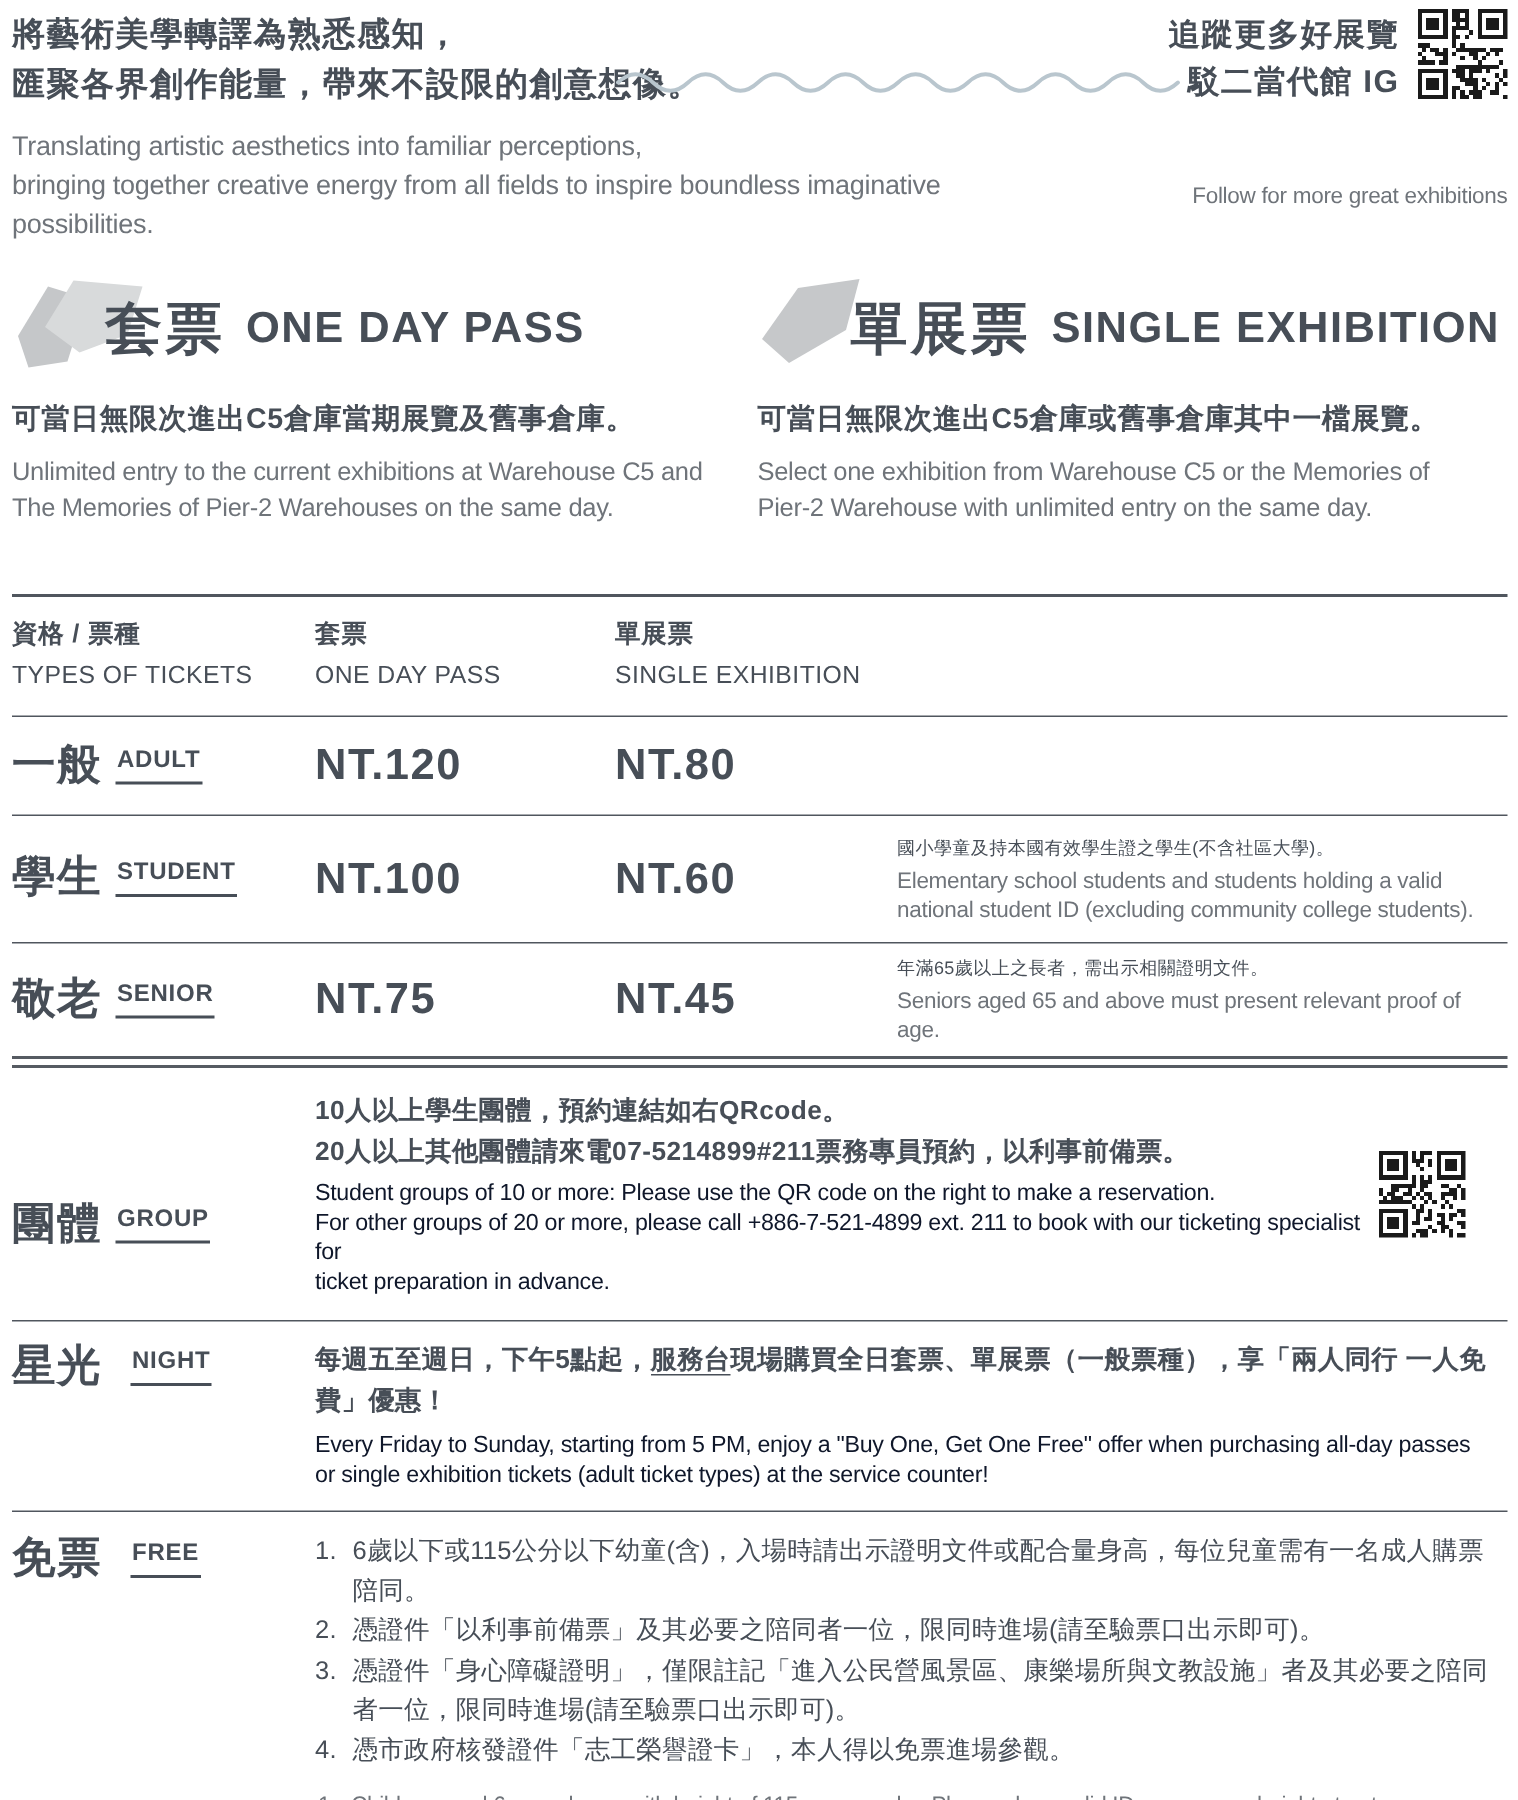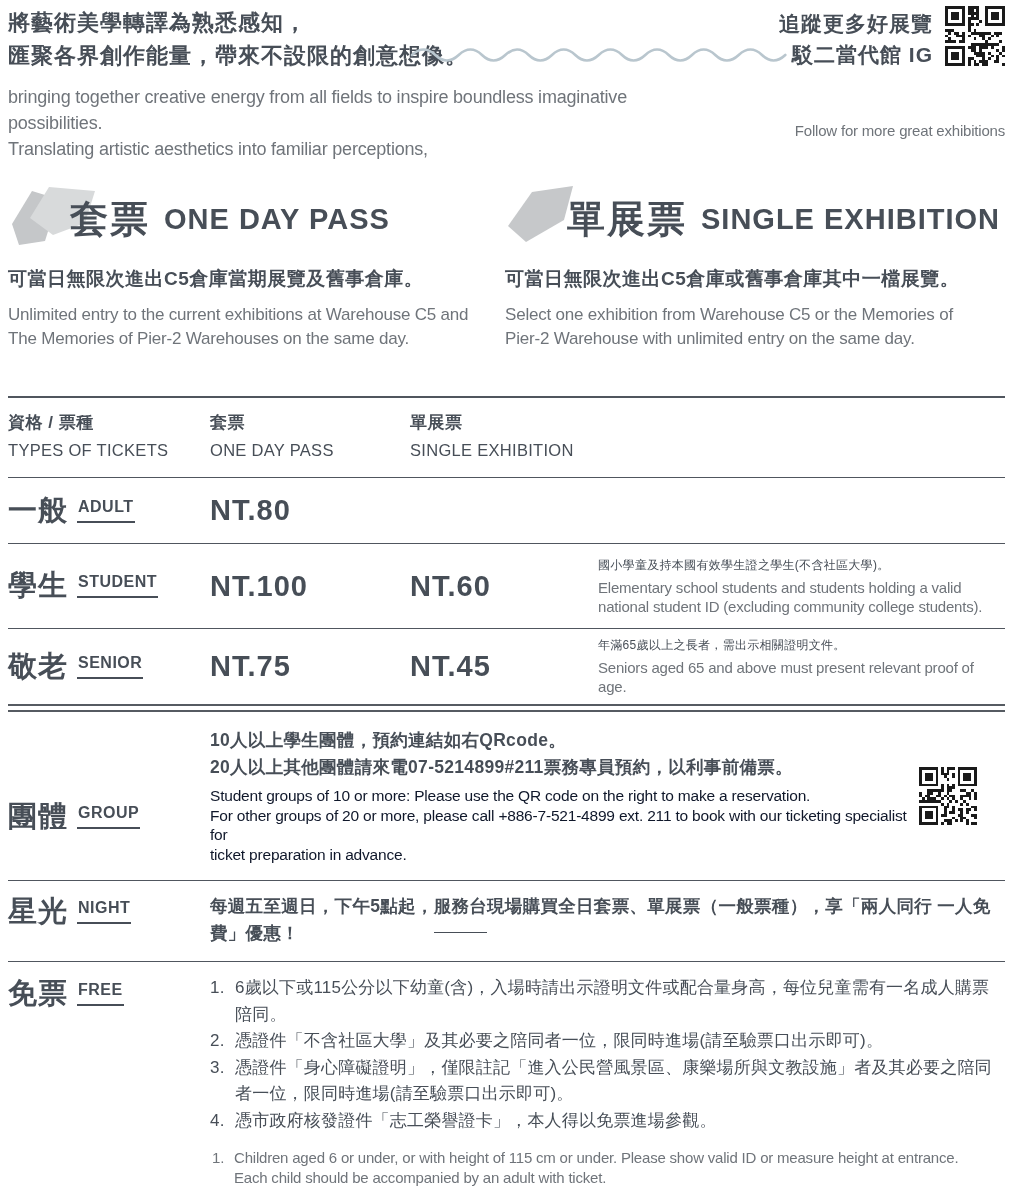--- a/index.html
+++ b/index.html
@@ -57,42 +57,42 @@
   
   .info-row { display: grid; grid-template-columns: 202px 1fr auto; }
   .row-group { padding: 15px 0 16px; }
   .row-group .label { align-self: center; margin-top: 42px; }
   .zh-line { font-size: 17.5px; font-weight: 600; line-height: 27px; letter-spacing: 0.3px; }
   .en-line { font-size: 15.5px; line-height: 19.5px; color: #0f172a; letter-spacing: -0.2px; }
   .group-en { margin-top: 5px; }
   .group-qr { align-self: center; margin-right: 28px; }
   .row-night { padding: 12px 0 14px; }
   .night-en { margin-top: 7px; max-width: 782px; }
-  .u-inline { border-bottom: 1.5px solid #474e57; padding-bottom: 16px; }
+  .u-inline { border-bottom: 1.5px solid #474e57; padding-bottom: 0; }
   .row-free { padding: 13px 0 18px; }
-  .row-free .label, .row-night .label { align-self: start; margin-top: 3px; }
+  .row-free .label, .row-night .label { align-self: start; margin-top: 3px; gap: 10px; }
   ol.zh-list { list-style: none; counter-reset: li; }
   ol.zh-list > li { counter-increment: li; position: relative; padding-left: 25px; font-size: 17px; line-height: 26.5px; font-weight: 500; letter-spacing: 0.2px; }
   ol.zh-list > li::before { content: counter(li) "."; position: absolute; left: 0; }
   ol.en-list { list-style: none; counter-reset: li; margin-top: 14px; }
   ol.en-list > li { counter-increment: li; position: relative; padding-left: 24px; font-size: 15px; line-height: 19.5px; color: #6f747a; letter-spacing: -0.2px; margin-bottom: 4px; max-width: 760px; }
   ol.en-list > li::before { content: counter(li) "."; position: absolute; left: 2px; }
 </style>
 </head>
 <body>
 
 <div class="page">
 
   <div class="intro-row">
     <div class="intro-left">
       <div class="intro-zh">將藝術美學轉譯為熟悉感知，</div>
       <div class="intro-zh">匯聚各界創作能量，帶來不設限的創意想像。</div>
       <div class="intro-en">
+        <div>Translating artistic aesthetics into familiar perceptions,</div>
         <div>bringing together creative energy from all fields to inspire boundless imaginative possibilities.</div>
-        <div>Translating artistic aesthetics into familiar perceptions,</div>
       </div>
     </div>
     <div class="wave-wrap">
       <svg width="380" height="22" viewBox="0 0 380 22" fill="none">
         <path d="M2,13 Q13.7,2 25.3,13 T48.7,13 T72,13 T95.3,13 T118.7,13 T142,13 T165.3,13 T188.7,13 T212,13 T235.3,13 T258.7,13 T282,13 T305.3,13 T328.7,13 T352,13 T375.3,13" stroke="#b9c6ce" stroke-width="2.6" stroke-linecap="round"></path>
       </svg>
     </div>
     <div class="follow">
       <div class="follow-txt">
         <div>追蹤更多好展覽</div>
@@ -275,20 +275,21 @@
         <div class="h-zh">單展票</div>
         <div class="h-en">SINGLE EXHIBITION</div>
       </div>
     </div>
 
     <div class="grid-row rule price-row">
       <div class="label">
         <span class="label-zh">一般</span>
         <span class="label-en">ADULT</span>
       </div>
+      <div class="price">NT.120</div>
       <div class="price">NT.80</div>
       <div></div>
     </div>
 
     <div class="grid-row rule price-row row-student">
       <div class="label">
         <span class="label-zh">學生</span>
         <span class="label-en">STUDENT</span>
       </div>
       <div class="price">NT.100</div>
@@ -459,33 +460,34 @@
 
     <div class="info-row rule row-night">
       <div class="label">
         <span class="label-zh">星光</span>
         <span class="label-en">NIGHT</span>
       </div>
       <div>
         <div class="zh-line">
           <span>每週五至週日，下午5點起，</span><span class="u-inline">服務台</span><span>現場購買全日套票、單展票（一般票種），享「兩人同行 一人免費」優惠！</span>
         </div>
+        <div class="en-line night-en">Every Friday to Sunday, starting from 5 PM, enjoy a "Buy One, Get One Free" offer when purchasing all-day passes or single exhibition tickets (adult ticket types) at the service counter!</div>
       </div>
       <div></div>
     </div>
 
     <div class="info-row rule row-free">
       <div class="label">
         <span class="label-zh">免票</span>
         <span class="label-en">FREE</span>
       </div>
       <div>
         <ol class="zh-list">
           <li>6歲以下或115公分以下幼童(含)，入場時請出示證明文件或配合量身高，每位兒童需有一名成人購票陪同。</li>
-          <li>憑證件「不含社區大學」及其必要之陪同者一位，限同時進場(請至驗票口出示即可)。</li>
+          <li>憑證件「以利事前備票」及其必要之陪同者一位，限同時進場(請至驗票口出示即可)。</li>
           <li>憑證件「身心障礙證明」，僅限註記「進入公民營風景區、康樂場所與文教設施」者及其必要之陪同者一位，限同時進場(請至驗票口出示即可)。</li>
           <li>憑市政府核發證件「志工榮譽證卡」，本人得以免票進場參觀。</li>
         </ol>
         <ol class="en-list">
           <li>Children aged 6 or under, or with height of 115 cm or under. Please show valid ID or measure height at entrance. Each child should be accompanied by an adult with ticket.</li>
 
         </ol>
       </div>
       <div></div>
     </div>

